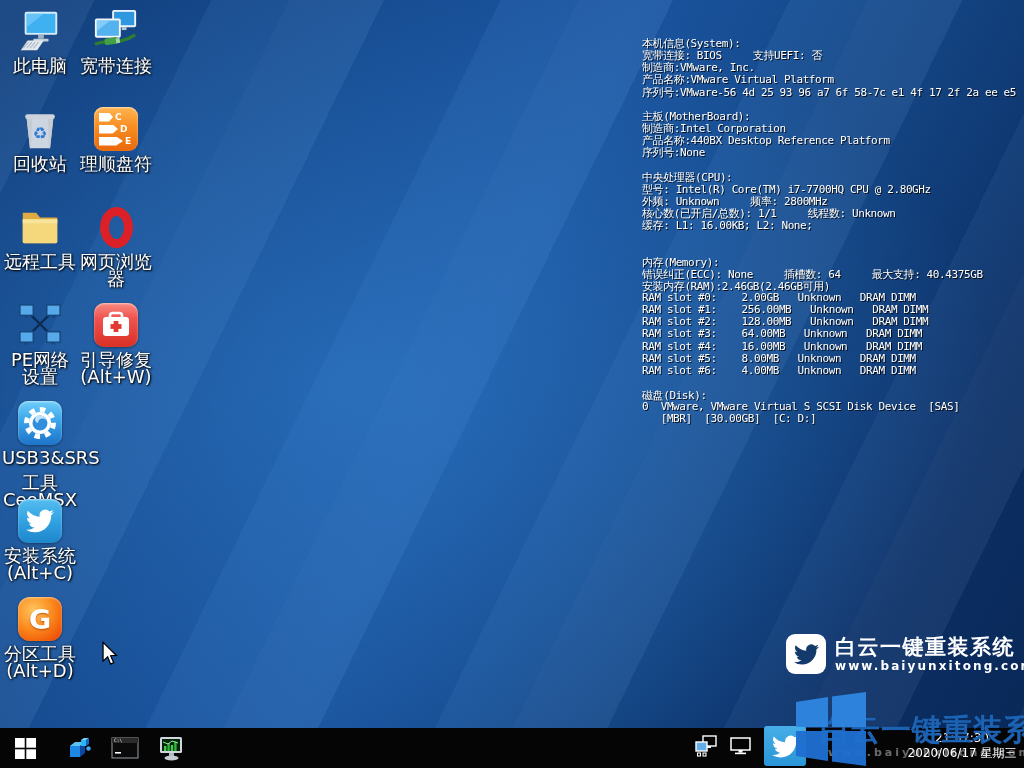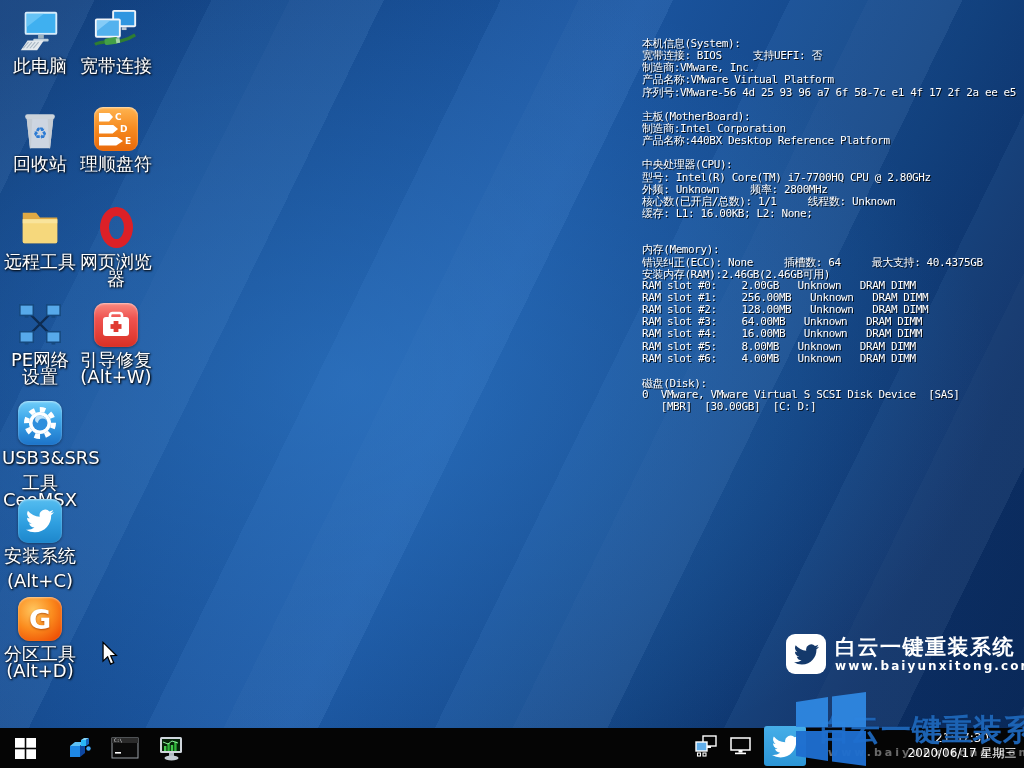--- a/index.html
+++ b/index.html
@@ -58,20 +58,21 @@
   <div id="sysinfo">
     <div class="sil">本机信息(System):</div>
     <div class="sil">宽带连接: BIOS     支持UEFI: 否</div>
     <div class="sil">制造商:VMware, Inc.</div>
     <div class="sil">产品名称:VMware Virtual Platform</div>
     <div class="sil">序列号:VMware-56 4d 25 93 96 a7 6f 58-7c e1 4f 17 2f 2a ee e5</div>
     <div class="sil"></div>
     <div class="sil">主板(MotherBoard):</div>
     <div class="sil">制造商:Intel Corporation</div>
     <div class="sil">产品名称:440BX Desktop Reference Platform</div>
+    <div class="sil">序列号:None</div>
     <div class="sil"></div>
     <div class="sil">中央处理器(CPU):</div>
     <div class="sil">型号: Intel(R) Core(TM) i7-7700HQ CPU @ 2.80GHz</div>
     <div class="sil">外频: Unknown     频率: 2800MHz</div>
     <div class="sil">核心数(已开启/总数): 1/1     线程数: Unknown</div>
     <div class="sil">缓存: L1: 16.00KB; L2: None;</div>
     <div class="sil"></div>
     <div class="sil"></div>
     <div class="sil">内存(Memory):</div>
     <div class="sil">错误纠正(ECC): None     插槽数: 64     最大支持: 40.4375GB</div>
@@ -223,21 +224,21 @@
 
   <div class="cell" style="left:2px;top:498px;">
     <div class="ic">
       <div class="appbox tw">
         <svg width="28" height="28" viewBox="0 0 24 24" fill="#fff">
           <path d="M23.95 4.57a10 10 0 01-2.82.78 4.96 4.96 0 002.16-2.72c-.95.56-2 .96-3.13 1.18a4.92 4.92 0 00-8.38 4.48A13.97 13.97 0 011.64 3.16a4.92 4.92 0 001.52 6.57 4.9 4.9 0 01-2.23-.62v.06a4.92 4.92 0 003.95 4.83 4.99 4.99 0 01-2.21.08 4.94 4.94 0 004.6 3.42A9.87 9.87 0 01.96 19.54l-.96-.06a13.99 13.99 0 007.56 2.21c9.05 0 14-7.5 14-13.99l-.02-.63a10 10 0 002.46-2.55z"></path>
         </svg>
       </div>
     </div>
     <div class="lbl">安装系统</div>
-    <div class="lbl" style="margin-top:8px;">(Alt+C)</div>
+    <div class="lbl" style="margin-top:0;">(Alt+C)</div>
   </div>
 
   <div class="cell" style="left:2px;top:596px;">
     <div class="ic">
       <div class="appbox dg">
           <span>G</span>
         </div>
     </div>
     <div class="lbl">分区工具</div>
     <div class="lbl" style="margin-top:0;">(Alt+D)</div>

